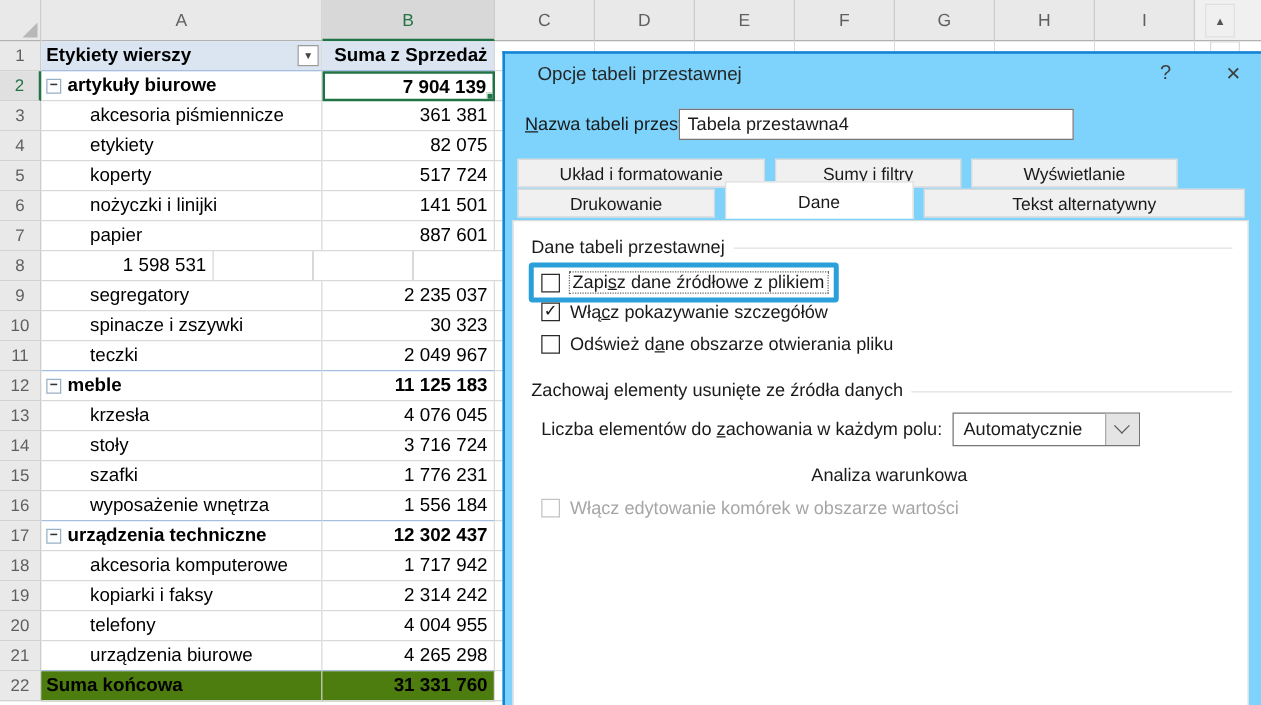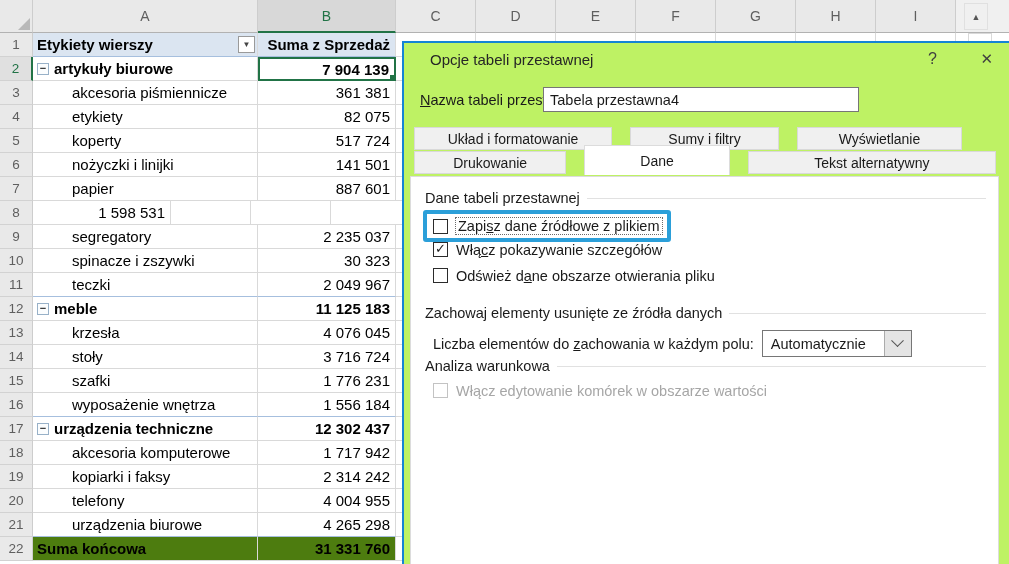--- a/index.html
+++ b/index.html
@@ -42,32 +42,32 @@
   .minus{box-sizing:border-box;width:12px;height:12px;border:1px solid #98b1c8;background:#fbfdfe;
          color:#333;font-size:11px;line-height:9px;text-align:center;margin-right:5px;flex:0 0 auto;}
   .filterbtn{margin-left:auto;margin-right:2px;width:17px;height:17px;box-sizing:border-box;
              border:1px solid #9a9a9a;background:#fff;display:flex;align-items:center;
              justify-content:center;color:#444;font-size:8px;font-weight:normal;flex:0 0 auto;}
   .cb.selected{position:relative;border:2px solid #217346 !important;}
   .cb.selected::after{content:"";position:absolute;right:-2px;bottom:-2px;width:5px;height:5px;
                       background:#217346;border:1px solid #fff;}
 
   
-  .dialog{position:absolute;left:402px;top:41px;right:0;bottom:0;background:#bef264;
+  .dialog{position:absolute;left:402px;top:41px;right:0;bottom:0;background:#7dd3fc;
           border-left:2px solid #1583d5;border-top:2px solid #1583d5;z-index:10;
           font-size:14.5px;color:#1a1a1a;padding-left:23px;}
   .dlg-title{position:absolute;left:26px;top:8px;font-size:15px;color:#262626;}
   .dlg-help{position:absolute;right:72px;top:7px;font-size:16px;color:#404040;cursor:default;}
   .dlg-close{position:absolute;right:16px;top:7px;font-size:15px;color:#404040;cursor:default;}
   .name-label{position:absolute;left:16px;top:49px;}
   .name-input{position:absolute;left:139px;top:44px;width:316px;height:25px;box-sizing:border-box;
               border:1px solid #767676;font-family:"Liberation Sans",sans-serif;font-size:14.5px;
               padding:1px 6px;color:#1a1a1a;outline:none;}
   .tabs{position:absolute;left:10px;top:84px;width:582px;}
-  .trow{display:flex;gap:18px;}
+  .trow{display:flex;gap:8px;}
   .trow + .trow{margin-top:1px;}
   .tab{box-sizing:border-box;height:23px;background:#f0f0f0;border:1px solid #d9d9d9;
        display:flex;align-items:center;justify-content:center;font-size:14px;color:#1a1a1a;}
   .tab.active{background:#fff;border:1px solid #dcdcdc;border-bottom:none;height:30px;
               margin-top:-6px;position:relative;z-index:12;}
   .pane{position:absolute;left:6px;top:133px;width:589px;height:486px;box-sizing:border-box;
         background:#fff;border:1px solid #dcdcdc;padding-top:12px;z-index:11;}
   .ghead{display:flex;align-items:center;padding-left:14px;height:18px;}
   .ghead .rule{flex:1;height:1px;background:#e1e1e1;margin-left:7px;margin-right:12px;}
   .cbrow{display:flex;align-items:flex-start;height:26px;padding-left:22px;}
@@ -82,21 +82,21 @@
   .cbrow.disabled .cbox{border-color:#c3c3c3;}
   .cbrow.disabled .cblabel{color:#a6a6a6;}
   .dd-row{display:flex;align-items:center;padding-left:22px;margin-top:8px;height:27px;}
   .combo{display:flex;box-sizing:border-box;width:150px;height:27px;border:1px solid #767676;
          margin-left:8px;background:#fff;gap:11px;}
   .combo .val{flex:1;display:flex;align-items:center;padding-left:8px;}
   .combo .dd{width:26px;background:#e4e4e4;border-left:1px solid #ababab;display:flex;
              align-items:center;justify-content:center;}
   .chev{width:8px;height:8px;border-right:1.6px solid #555;border-bottom:1.6px solid #555;
         transform:rotate(45deg) translate(-2px,-2px);}
-  .mt10{margin-top:10px;} .mt16{} .mt8{margin-top:8px;}
+  .mt10{margin-top:10px;} .mt16{margin-top:16px;flex-direction:column;} .mt8{margin-top:8px;}
   u{text-decoration:underline;}
 </style>
 </head>
 <body>
 
 <div class="screen">
 
   <div class="sheet">
     <div class="chead">
       <div class="hc corner">

